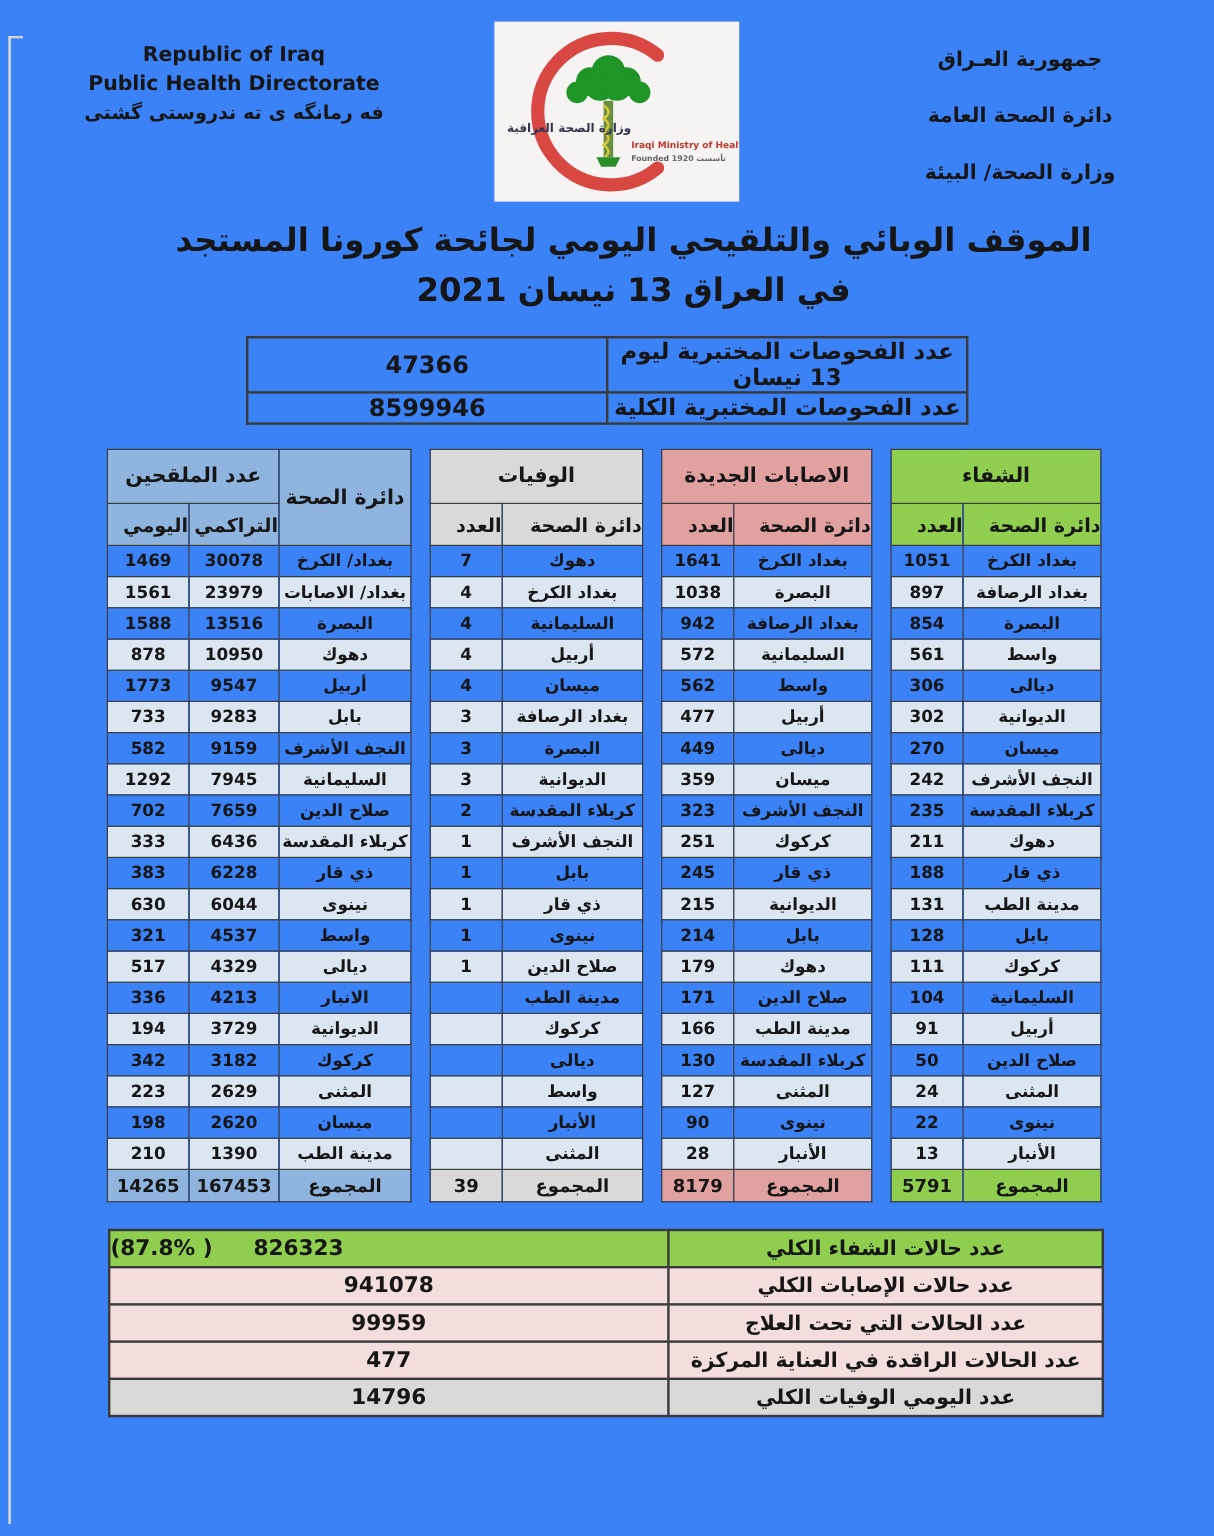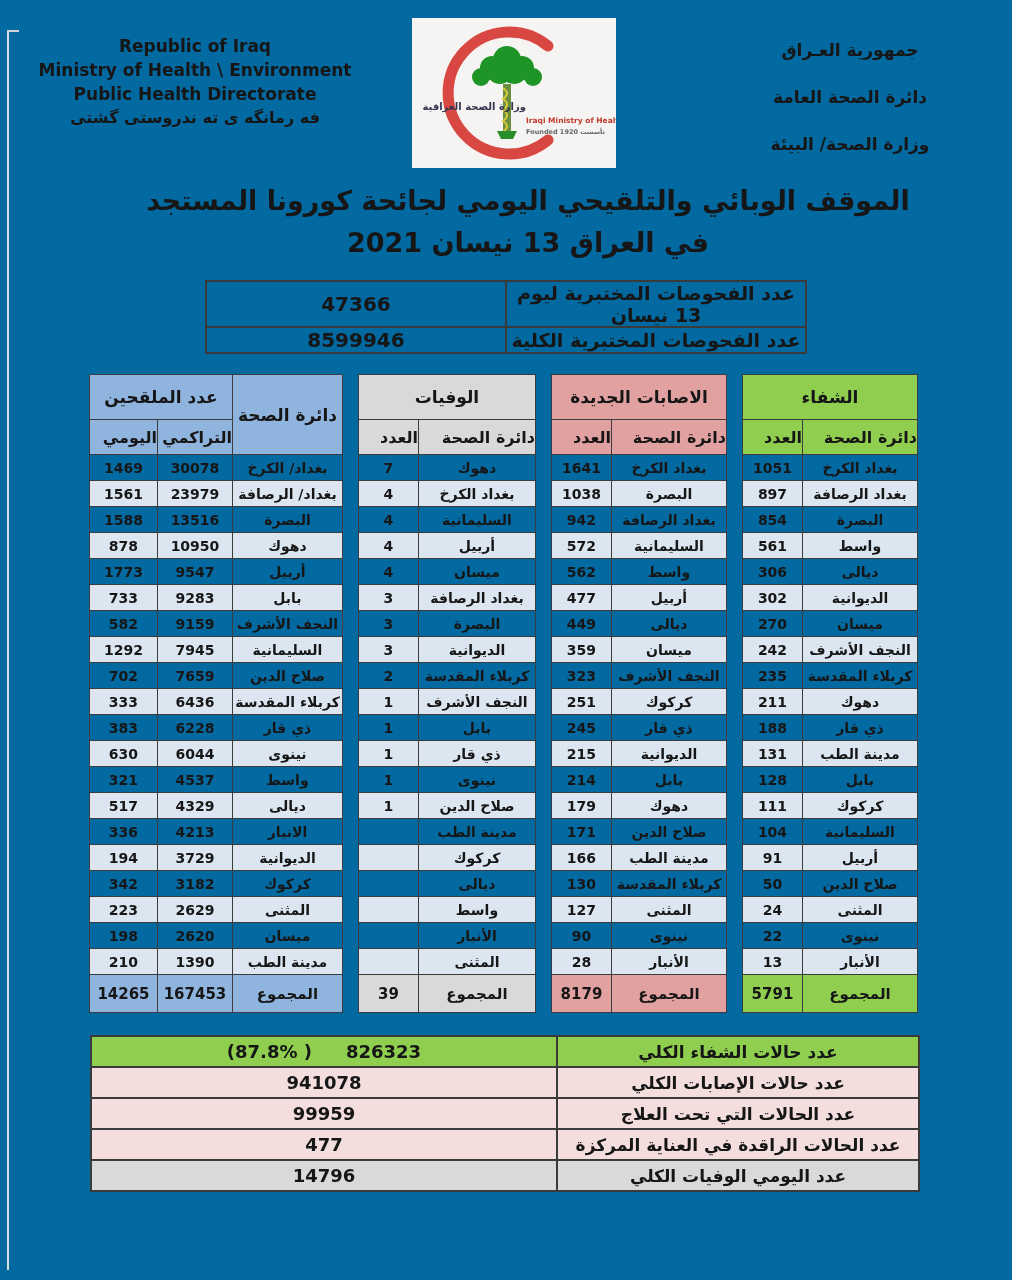--- a/index.html
+++ b/index.html
@@ -1,18 +1,18 @@
 <!DOCTYPE html>
 <html lang="ar"><head>
 <meta charset="utf-8">
 <style>
   * { margin:0; padding:0; box-sizing:border-box; }
   html,body { background:#ffffff; }
   body { font-family:"DejaVu Sans", sans-serif; font-weight:700; color:#161616; }
-  .page { position:relative; width:1012px; height:1280px; background:#0369a1; overflow:hidden; }
+  .page { position:relative; width:1012px; height:1280px; background:#3b82f6; overflow:hidden; }
 
   
   .edge-left { position:absolute; left:7px; top:30px; width:2px; height:1240px; background:#dcdcdc; }
   .edge-top  { position:absolute; left:7px; top:30px; width:12px; height:2px; background:#d4d4d4; }
 
   
   .hdr { position:relative; height:168px; }
   .hdr-en { position:absolute; left:28px; top:34px; width:334px; text-align:center;
             font-size:17px; line-height:24px; }
   .hdr-en .ku { font-size:16px; direction:rtl; }
@@ -31,53 +31,52 @@
   .tests .t-value { width:300px; direction:ltr; font-size:20px; }
 
   
   .grids { width:828px; margin:20px 0 0 90px; display:flex; direction:rtl; gap:15px; align-items:flex-start; }
   table.dtable { border-collapse:collapse; direction:rtl; table-layout:fixed; }
   .dtable th, .dtable td { border:1px solid #3c3c3c; overflow:hidden; white-space:nowrap;
                            text-align:center; font-weight:700; }
   .dtable .ttitle th { height:45px; font-size:17px; }
   .dtable .thead th  { height:35px; font-size:16px;padding-left:45px; }
   .dtable tbody td   { height:26px; font-size:14px; }
-  .dtable tfoot td   { height:38px; font-size:15px;margin-left:33px; }
+  .dtable tfoot td   { height:27px; font-size:15px;margin-left:33px; }
   .dtable tbody tr:nth-child(even) td { background:#DCE6F1; }
 
   .t-green .ttitle th, .t-green .thead th { background:#8FCE4E; }
   .t-green tfoot td                       { background:#8FCE4E; }
   .t-pink  .ttitle th, .t-pink  .thead th { background:#E2A1A1; }
   .t-pink  tfoot td                       { background:#E2A1A1; }
   .t-gray  .ttitle th, .t-gray  .thead th { background:#D9D9D9; }
   .t-gray  tfoot td                       { background:#D9D9D9; }
   .t-blue  .ttitle th, .t-blue  .thead th { background:#8FB4DE; }
   .t-blue  tfoot td                       { background:#8FB4DE; }
 
   
   .sum { width:828px; margin:22px 0 0 90px; border-collapse:collapse; direction:rtl; table-layout:fixed; }
   .sum td { border:2px solid #3a3a3a; height:31px; text-align:center; }
   .sum .s-label { width:362px; direction:rtl; font-size:17px; }
   .sum .s-value { width:466px; direction:ltr; font-size:18px; }
   .s-green td { background:#8FCE4E; }
   .s-pink  td { background:#F3DEDD; }
   .s-gray  td { background:#D9D9D9; }
-  .pctwrap { display:flex; direction:ltr; justify-content:center; gap:34px; }
+  .pctwrap { display:flex; direction:ltr; justify-content:flex-start; gap:34px; }
 </style>
 </head>
 <body>
 
 <div class="page">
   <div class="edge-left"></div>
   <div class="edge-top"></div>
 
   <div class="hdr">
     <div class="hdr-en">
       <div>Republic of Iraq</div>
-      <div>Ministry of Health \ Environment</div>
       <div>Public Health Directorate</div>
       <div class="ku">فه رمانگه ى ته ندروستى گشتى</div>
     </div>
 
     <div class="logo">
       <svg width="204" height="150" viewBox="0 0 204 150">
         <path d="M 136 28 A 61 61 0 1 0 136 122" fill="none" stroke="#D94743" stroke-width="11" stroke-linecap="round"></path>
         <g fill="#1F9427">
           <circle cx="95" cy="42" r="14"></circle>
           <circle cx="80" cy="50" r="12"></circle>
@@ -509,21 +508,21 @@
         </tr>
       </thead>
       <tbody>
   <tr>
     <td>بغداد/ الكرخ</td>
     <td>30078</td>
     <td>1469</td>
   </tr>
 
   <tr>
-    <td>بغداد/ الرصافة</td>
+    <td>بغداد/ الاصابات</td>
     <td>23979</td>
     <td>1561</td>
   </tr>
 
   <tr>
     <td>البصرة</td>
     <td>13516</td>
     <td>1588</td>
   </tr>
 

